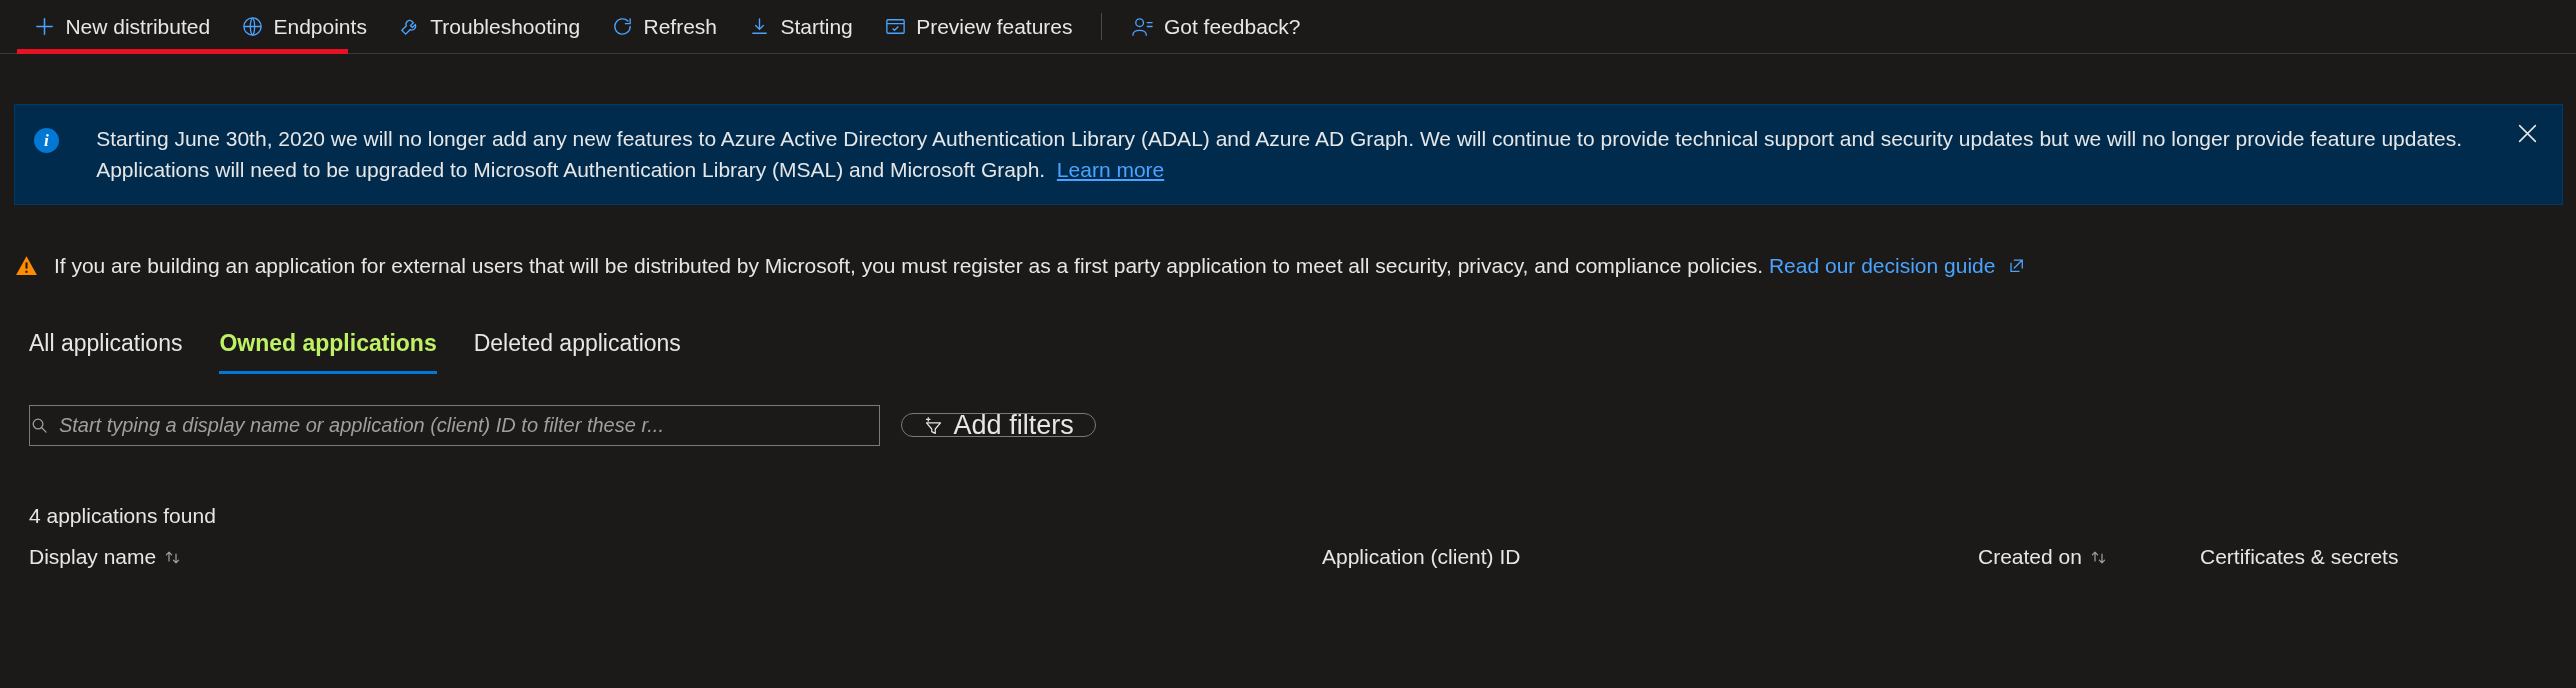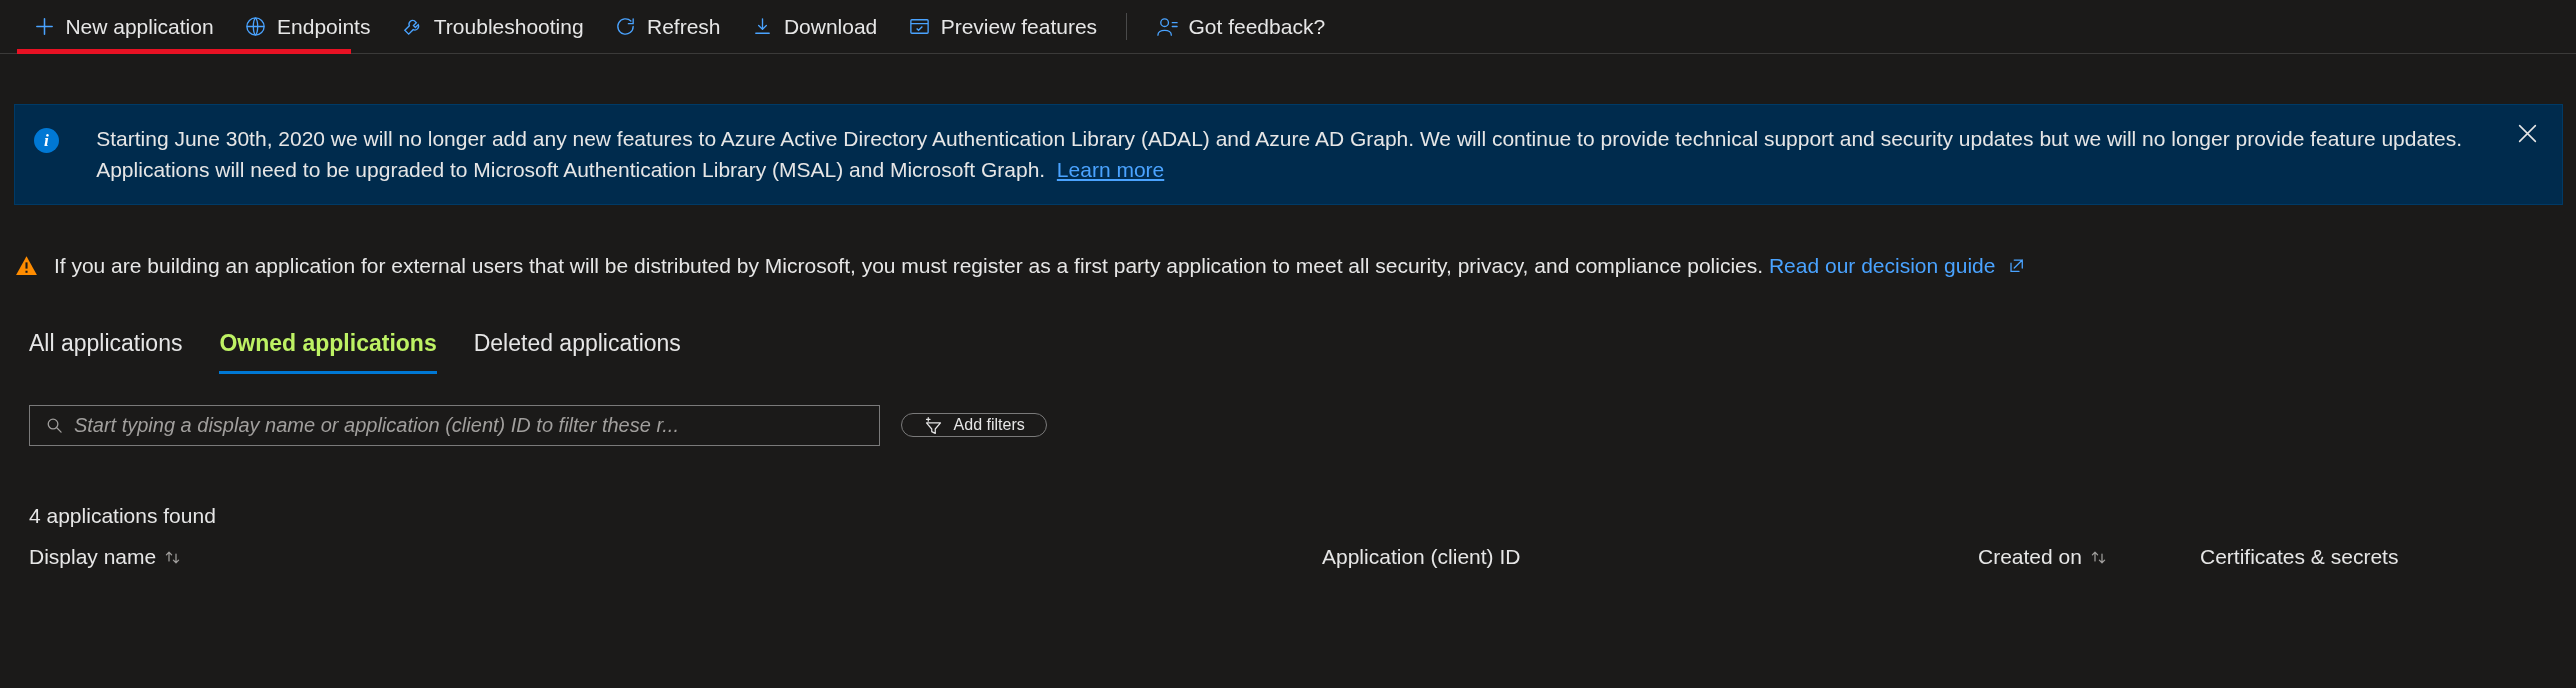--- a/index.html
+++ b/index.html
@@ -123,21 +123,21 @@
     gap: 21px;
     margin: 31px 0 0 29px;
   }
   .search-box {
     display: flex;
     align-items: center;
     width: 851px;
     height: 41px;
     border: 1px solid #7a7a7a;
     background: #1b1a19;
-    padding: 0 15px;
+    padding: 0 0;
     gap: 9.6px;
   }
   .search-box svg { width: 19.3px; height: 19.3px; color: #a19f9d; flex: none; }
   .search-box input {
     flex: 1;
     background: transparent;
     border: none;
     outline: none;
     color: #e6e6e6;
     font-size: 20px;
@@ -146,21 +146,21 @@
   .search-box input::placeholder { color: #a19f9d; font-style: italic; }
   .add-filters {
     display: flex;
     align-items: center;
     gap: 9.6px;
     height: 24px;
     padding: 0 21px;
     border: 1px solid #7a7a7a;
     border-radius: 21px;
     cursor: pointer;
-    font-size: 16px;
+    font-size: 27px;
     color: #e6e6e6;
     background: #1b1a19;
   }
   .add-filters svg { width: 21px; height: 21px; }
 
   
   .results-count {
     margin: 58px 0 0 29px;
     font-size: 21px;
     color: #e6e6e6;
@@ -188,21 +188,21 @@
 </head>
 <body>
 
 <div class="root">
 
   <div class="toolbar">
     <div class="toolbar-item active">
       <svg viewBox="0 0 24 24">
           <path d="M12 4v16M4 12h16" stroke="#4aa3ff" stroke-width="1.6" fill="none" stroke-linecap="round"></path>
         </svg>
-      <span>New application</span>
+      <span>New distributed</span>
     </div>
     <div class="toolbar-item">
       <svg viewBox="0 0 24 24">
           <circle cx="12" cy="12" r="9" class="stroke-icon"></circle>
           <path d="M3 12h18M12 3c3 3 3 15 0 18M12 3c-3 3-3 15 0 18" class="stroke-icon"></path>
         </svg>
       <span>Endpoints</span>
     </div>
     <div class="toolbar-item">
       <svg viewBox="0 0 24 24">
@@ -213,21 +213,21 @@
     <div class="toolbar-item">
       <svg viewBox="0 0 24 24">
           <path d="M20 12a8 8 0 1 1-2.34-5.66M20 4v5h-5" class="stroke-icon" stroke-linecap="round"></path>
         </svg>
       <span>Refresh</span>
     </div>
     <div class="toolbar-item">
       <svg viewBox="0 0 24 24">
           <path d="M12 4v11m0 0l-4-4m4 4l4-4M5 19h14" class="stroke-icon" stroke-linecap="round"></path>
         </svg>
-      <span>Download</span>
+      <span>Starting</span>
     </div>
     <div class="toolbar-item">
       <svg viewBox="0 0 24 24">
           <rect x="3" y="5" width="18" height="14" rx="1" class="stroke-icon"></rect>
           <path d="M3 9h18M9 14l2 2 4-4" class="stroke-icon"></path>
         </svg>
       <span>Preview features</span>
     </div>
     <div class="toolbar-sep"></div>
     <div class="toolbar-item">

